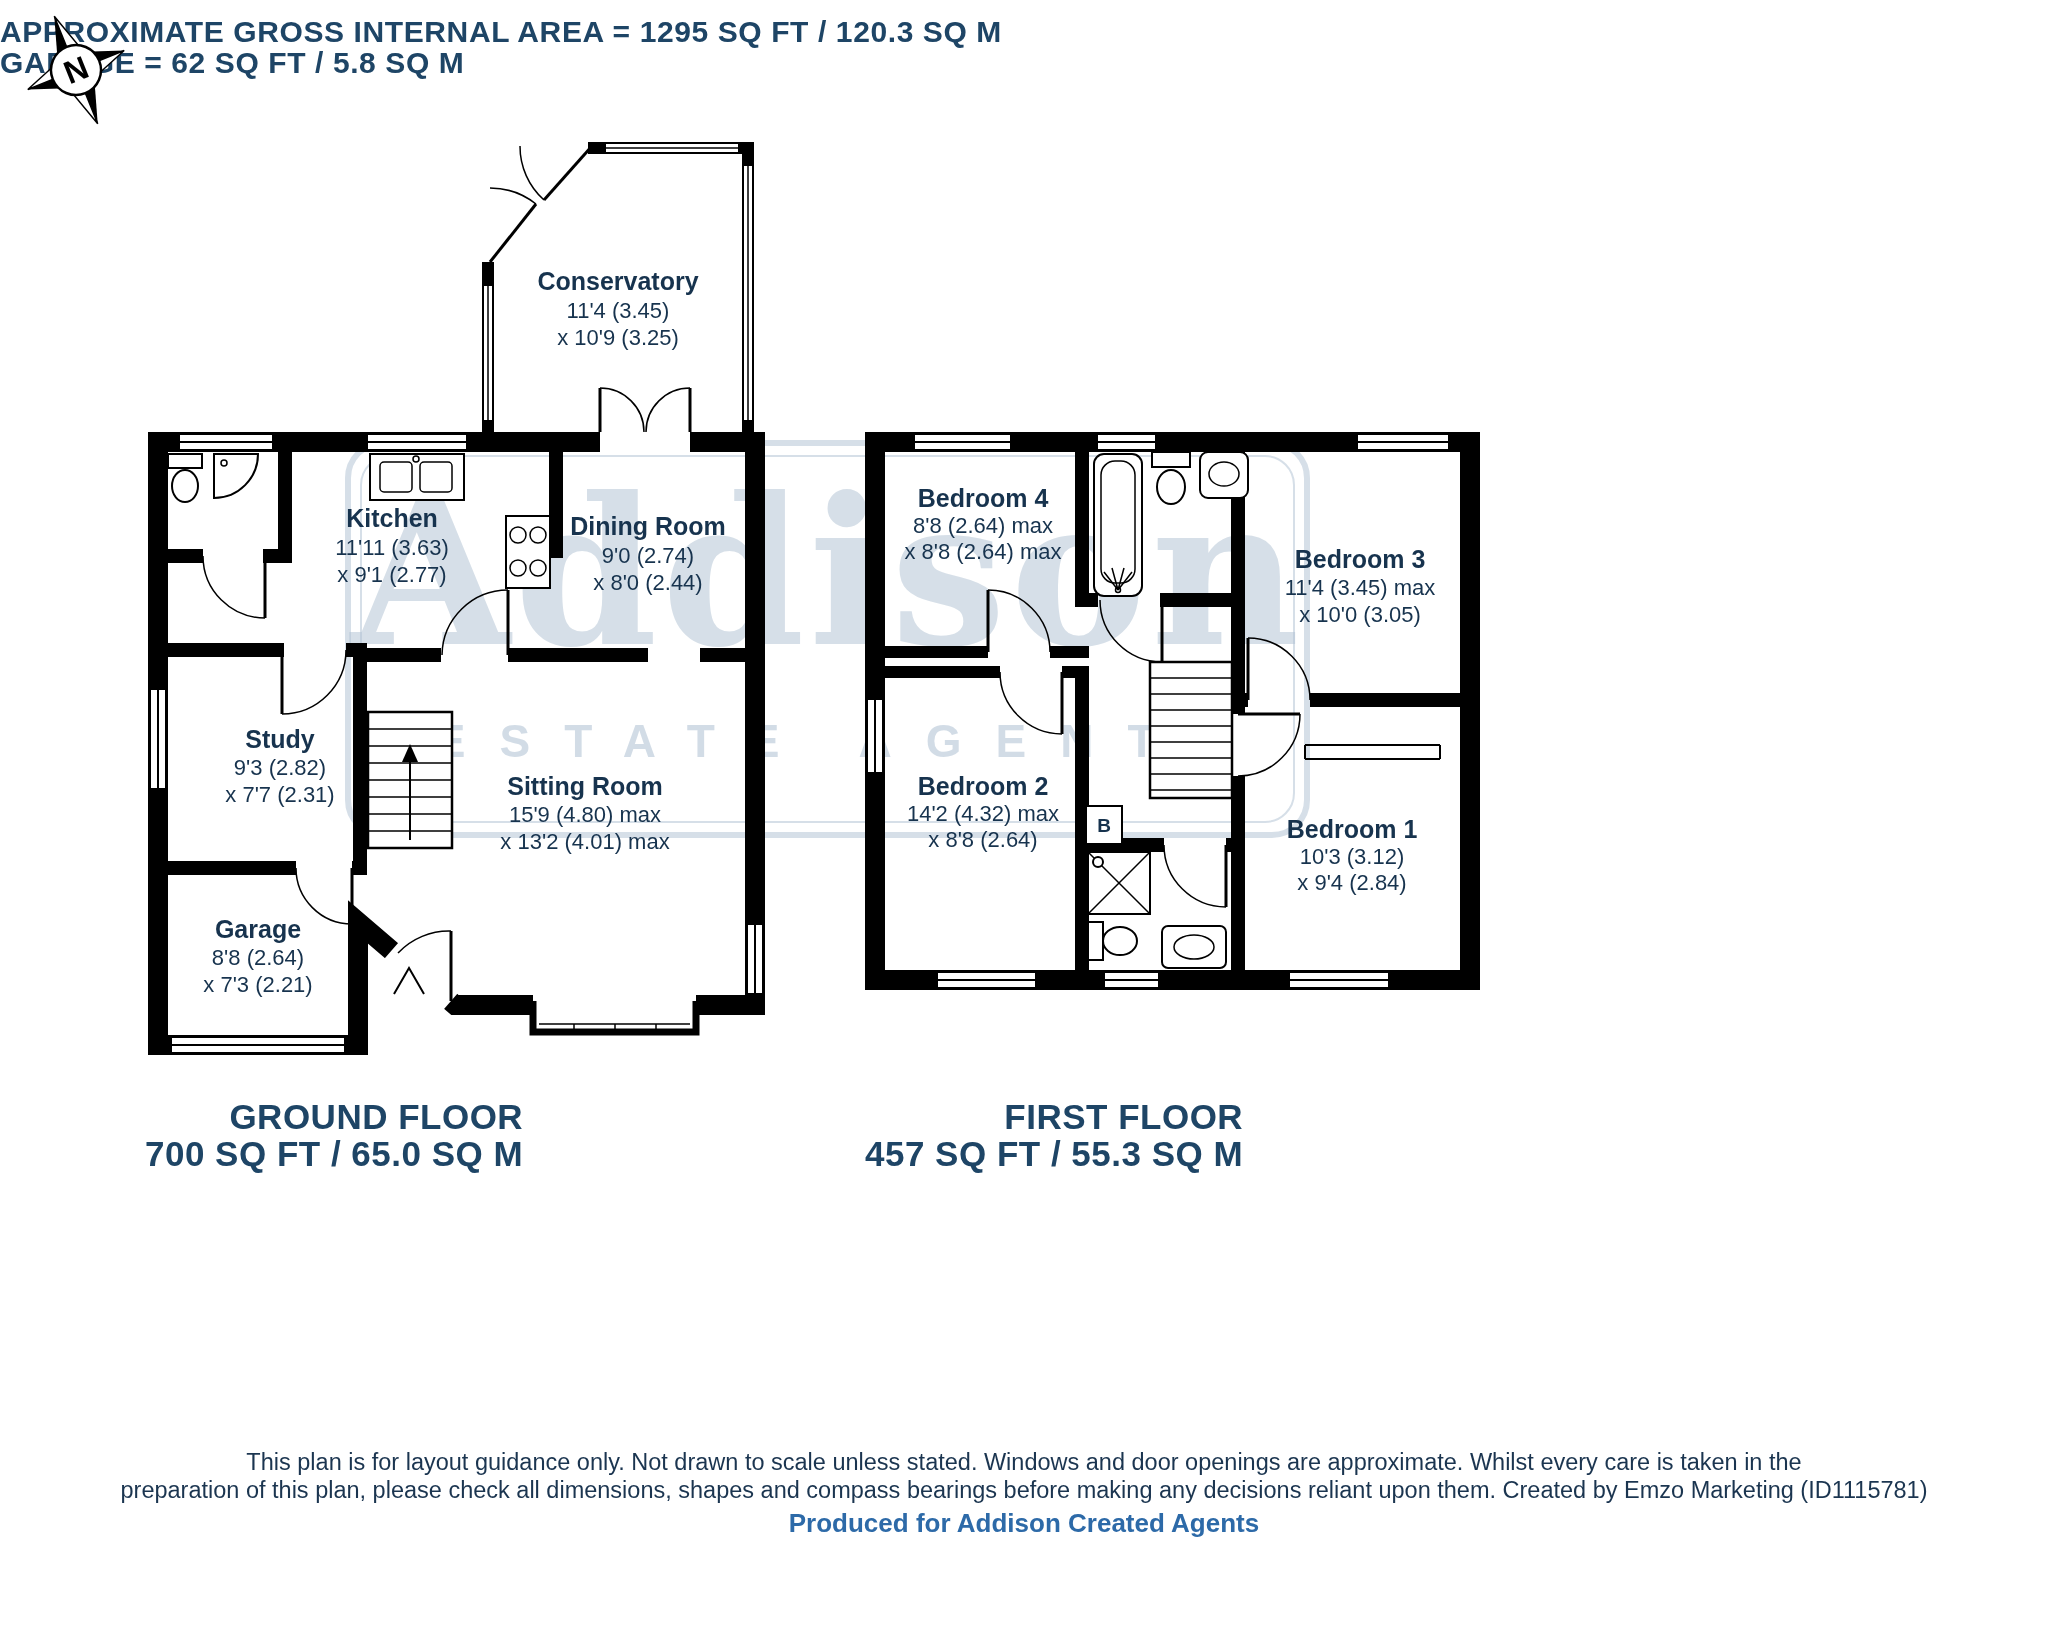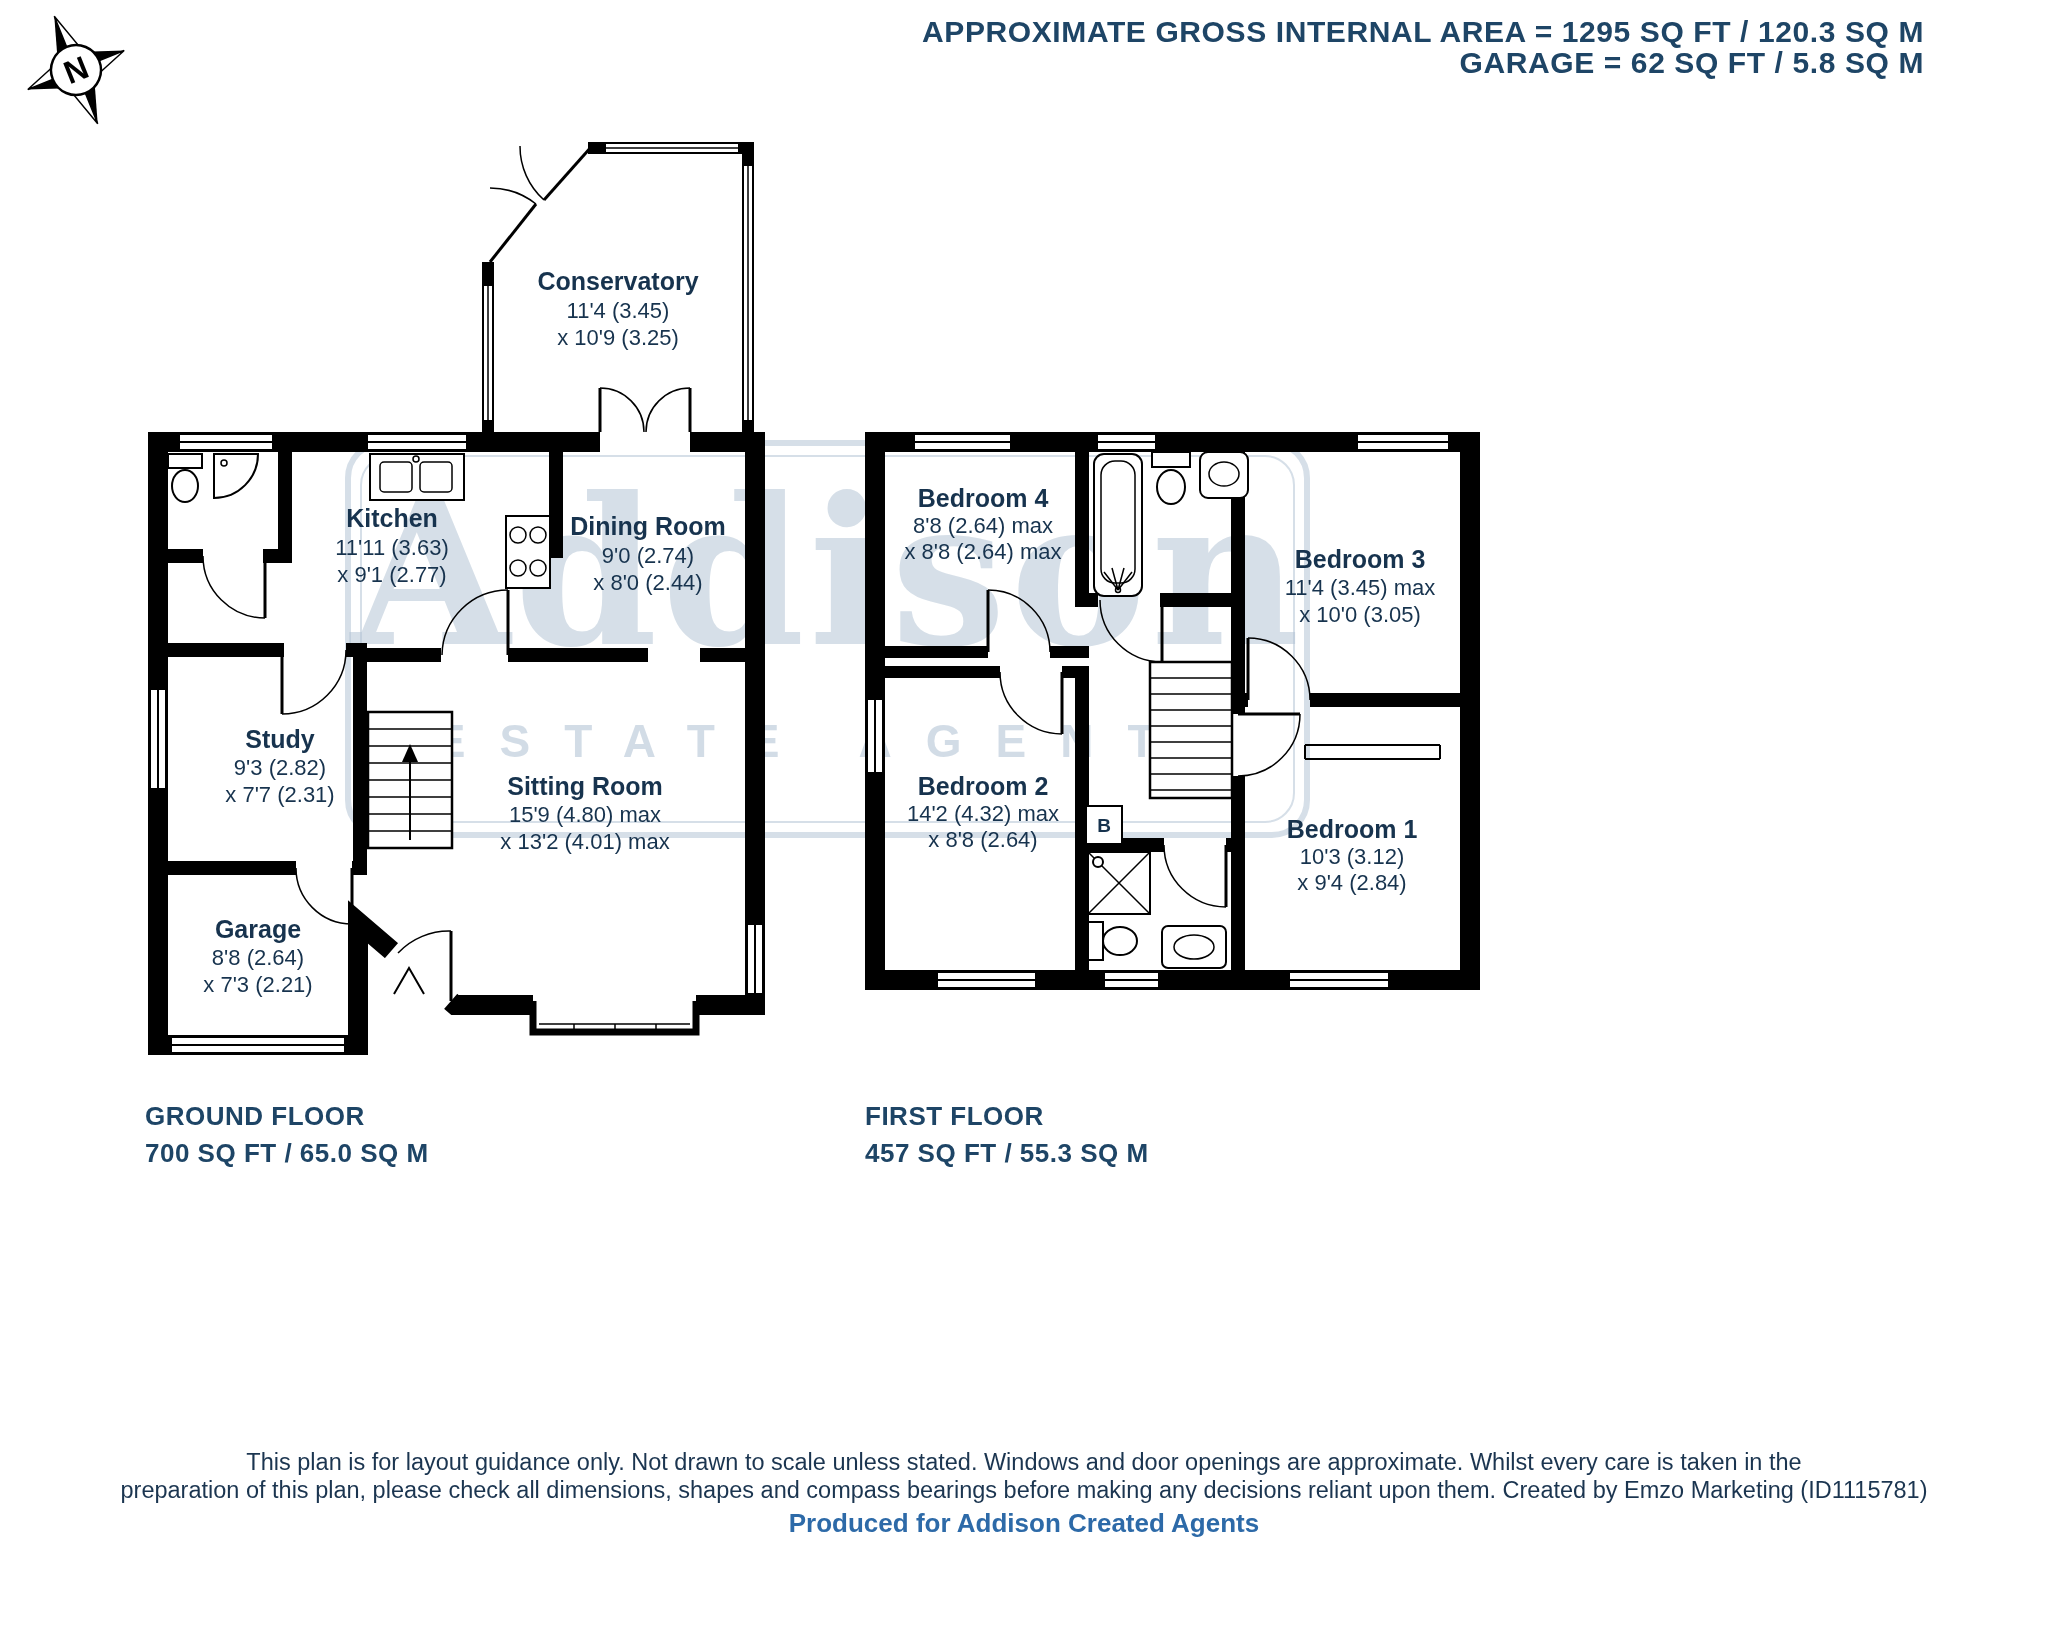--- a/index.html
+++ b/index.html
@@ -1,18 +1,18 @@
 <!DOCTYPE html>
 <html><head>
 <meta charset="utf-8">
 <style>
   html,body{margin:0;padding:0;background:#fff;}
   .canvas{position:relative;width:2048px;height:1631px;background:#fff;overflow:hidden;
           font-family:"Liberation Sans",sans-serif;}
-  .header{position:absolute;left:0;top:16px;width:1924px;text-align:right;
+  .header{position:absolute;left:0;top:16px;width:1924px;text-align:left;
           color:#1e4566;font-weight:bold;font-size:30px;line-height:31px;letter-spacing:.6px;}
   .compass{position:absolute;left:14px;top:6px;}
   
   .wm-frame{position:absolute;left:345px;top:440px;width:965px;height:398px;box-sizing:border-box;
             border:6px solid rgba(173,191,209,.5);border-radius:38px;}
   .wm-frame-inner{position:absolute;left:9px;top:9px;right:9px;bottom:9px;
             border:2px solid rgba(173,191,209,.5);border-radius:30px;}
   .wm-name{position:absolute;left:345px;top:452px;width:965px;text-align:center;
             font-family:"DejaVu Serif",serif;font-weight:bold;font-size:205px;
             color:rgba(173,191,209,.5);letter-spacing:4px;}
@@ -35,22 +35,22 @@
   .arc{stroke:#000;stroke-width:1.5;fill:none;}
   .fix{fill:#fff;stroke:#000;stroke-width:2;}
   .fix1{fill:none;stroke:#000;stroke-width:1.5;}
   .thin{stroke:#000;stroke-width:2;fill:none;}
   .stair{fill:#fff;stroke:#000;stroke-width:2.5;}
   .tread{stroke:#000;stroke-width:1.4;}
   .rn{font:bold 25px "Liberation Sans",sans-serif;fill:#17334e;text-anchor:middle;}
   .rd{font:22px "Liberation Sans",sans-serif;fill:#17334e;text-anchor:middle;}
   .bl{font:bold 19px "Liberation Sans",sans-serif;fill:#17334e;text-anchor:middle;}
   
-  .floor-title{position:absolute;color:#1e4566;font-weight:bold;font-size:26px;
-               line-height:37px;letter-spacing:.5px;}
+  .floor-title{position:absolute;color:#1e4566;font-weight:bold;font-size:35px;
+               line-height:37px;letter-spacing:.5px;text-align:right;}
   .footer{position:absolute;left:0;top:1448px;width:2048px;text-align:center;
           color:#1b3550;font-size:23.5px;line-height:28px;}
   .produced{position:absolute;left:0;top:1508px;width:2048px;text-align:center;
           color:#2d6aa8;font-weight:bold;font-size:26px;}
 </style>
 </head>
 <body>
 
 <div class="canvas">
 

